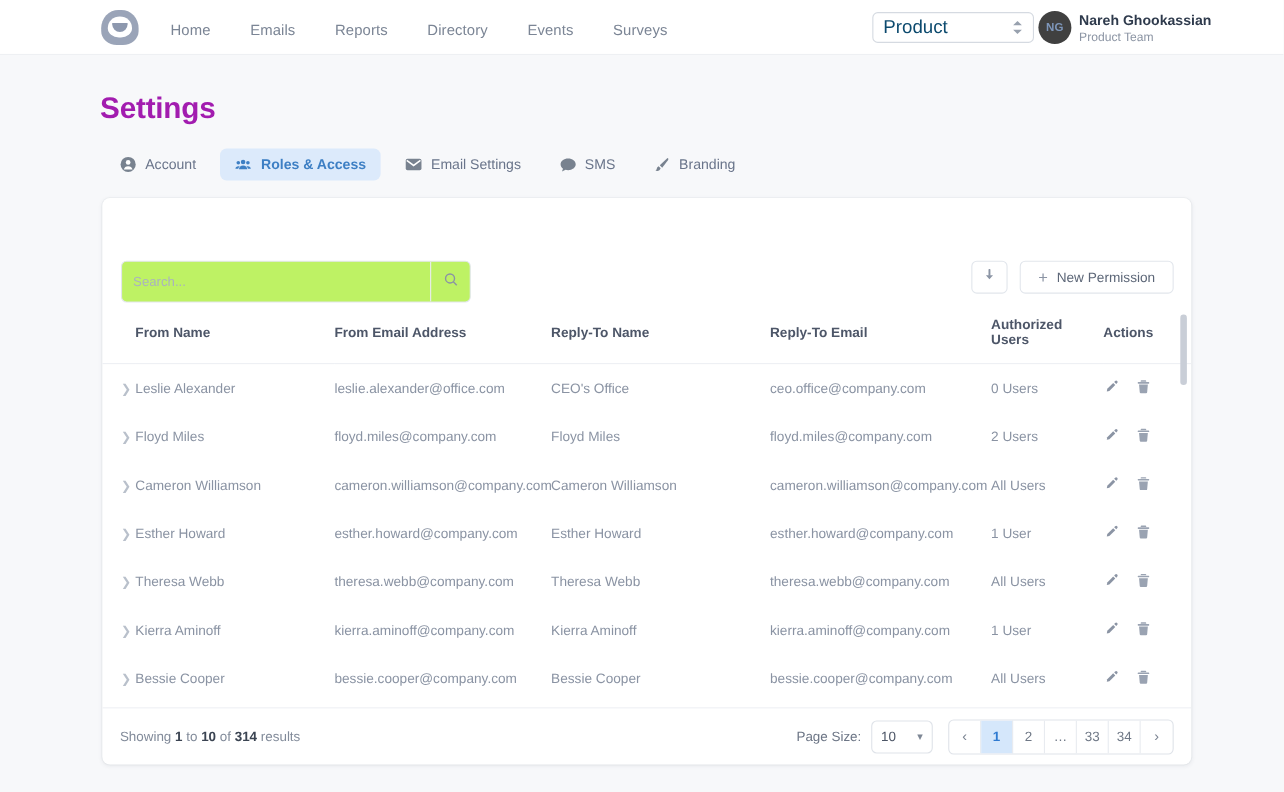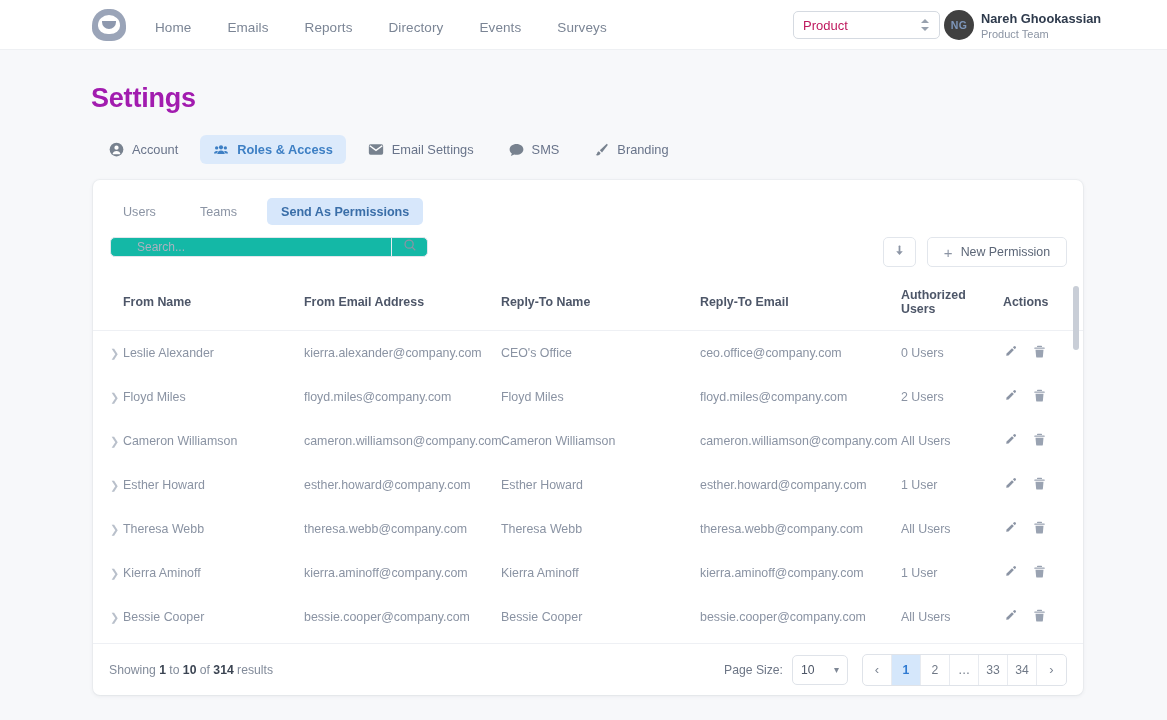--- a/index.html
+++ b/index.html
@@ -39,21 +39,21 @@
     font-size: 13.5px; color: #7b8595; margin-right: 36px; cursor: pointer;
     letter-spacing: .1px;
   }
   .nav-link:last-child { margin-right: 0; }
 
   .product-select {
     position: absolute; left: 793px; top: 11px; width: 147px; height: 28px;
     border: 1px solid #d5dae1; border-radius: 5px; background: #fff;
     display: flex; align-items: center; padding: 0 9px; cursor: pointer;
   }
-  .product-select .val { font-size: 13px; color: #be185d; flex: 1; }
+  .product-select .val { font-size: 17px; color: #0c4a6e; flex: 1; }
   .sel-chev { width: 9px; height: 14px; position: relative; }
   .sel-chev:before, .sel-chev:after {
     content: ""; position: absolute; left: 0; width: 0; height: 0;
     border-left: 4px solid transparent; border-right: 4px solid transparent;
   }
   .sel-chev:before { top: 1px; border-bottom: 4px solid #98a1ae; }
   .sel-chev:after  { bottom: 1px; border-top: 4px solid #98a1ae; }
 
   .avatar {
     position: absolute; left: 944px; top: 10px; width: 30px; height: 30px;
@@ -89,23 +89,23 @@
   }
   .subtabs { position: absolute; left: 16px; top: 18px; display: flex; align-items: center; }
   .subtab {
     height: 27px; padding: 0 14px; border-radius: 5px; display: flex; align-items: center;
     font-size: 12.6px; color: #8b94a4; cursor: pointer; margin-right: 16px;
   }
   .subtab.active { background: #d7e7fb; color: #3a6ea8; font-weight: bold; }
 
   .toolbar { position: absolute; left: 17px; top: 57px; right: 16px; height: 30px; }
   .search-box {
-    position: absolute; left: 0; top: 0; width: 318px; height: 20px;
-    border: 1px solid #e2e6ec; border-radius: 5px; background: #14b8a6;
-    display: flex; align-items: center; padding-left: 16px;
+    position: absolute; left: 0; top: 0; width: 318px; height: 38px;
+    border: 1px solid #e2e6ec; border-radius: 5px; background: #bef264;
+    display: flex; align-items: center;
   }
   .search-box input {
     flex: 1; height: 100%; border: 0; outline: none; background: transparent;
     font-size: 12px; color: #4a5568; padding: 0 10px; font-family: inherit;
   }
   .search-box input::placeholder { color: #aab2bf; }
   .search-btn {
     width: 36px; height: 100%; border-left: 1px solid #e9ecf1;
     display: flex; align-items: center; justify-content: center; cursor: pointer;
   }
@@ -251,25 +251,20 @@
         <path d="M20.6 2.6a2 2 0 0 1 .8 2.9l-8.6 11.2-3.5-3.5L20.5 2.6z"></path>
         <path d="M7.6 14.6l2.9 2.9c-.6 2.4-2.4 3.9-5 3.9-.9 0-1.9-.2-2.7-.6 1.3-.6 1.9-1.6 2.2-2.9.3-1.4 1.1-2.6 2.6-3.3z"></path>
       </svg>
     </span>
     <span class="tlabel">Branding</span>
   </div>
 </div>
 
 <div class="card">
 
-  <div class="subtabs">
-    <div class="subtab">Users</div>
-    <div class="subtab">Teams</div>
-    <div class="subtab active">Send As Permissions</div>
-  </div>
 
   <div class="toolbar">
     <div class="search-box">
       <input type="text" placeholder="Search..." style="">
       <div class="search-btn">
         <span>
           <svg width="14" height="14" viewBox="0 0 24 24" fill="none" stroke="#8b94a4" stroke-width="2.2">
             <circle cx="10.5" cy="10.5" r="7"></circle>
               <path d="M15.6 15.6L21 21"></path>
           </svg>
@@ -302,21 +297,21 @@
           <th class="c-rname">Reply-To Name</th>
           <th class="c-remail">Reply-To Email</th>
           <th class="c-auth">Authorized Users</th>
           <th class="c-act">Actions</th>
         </tr>
       </thead>
       <tbody id="tbody">
           <tr>
             <td class="c-chev"><span class="rowchev">❯</span></td>
             <td class="c-name">Leslie Alexander</td>
-            <td class="c-email">kierra.alexander@company.com</td>
+            <td class="c-email">leslie.alexander@office.com</td>
             <td class="c-rname">CEO's Office</td>
             <td class="c-remail">ceo.office@company.com</td>
             <td class="c-auth">0 Users</td>
             <td class="c-act">
               <div class="acts">
                 <span class="icon-btn"><svg width="15" height="15" viewBox="0 0 24 24" fill="#8b94a4">
                     <path d="M20.2 3.8a2.1 2.1 0 0 1 0 3L18.8 8.2 15.8 5.2 17.2 3.8a2.1 2.1 0 0 1 3 0z"></path>
                     <path d="M14.4 6.6l3 3-8.6 8.6-3.7.7.7-3.7z"></path>
                   </svg></span>
                 <span class="icon-btn"><svg width="15" height="15" viewBox="0 0 24 24" fill="#9aa3b2">

